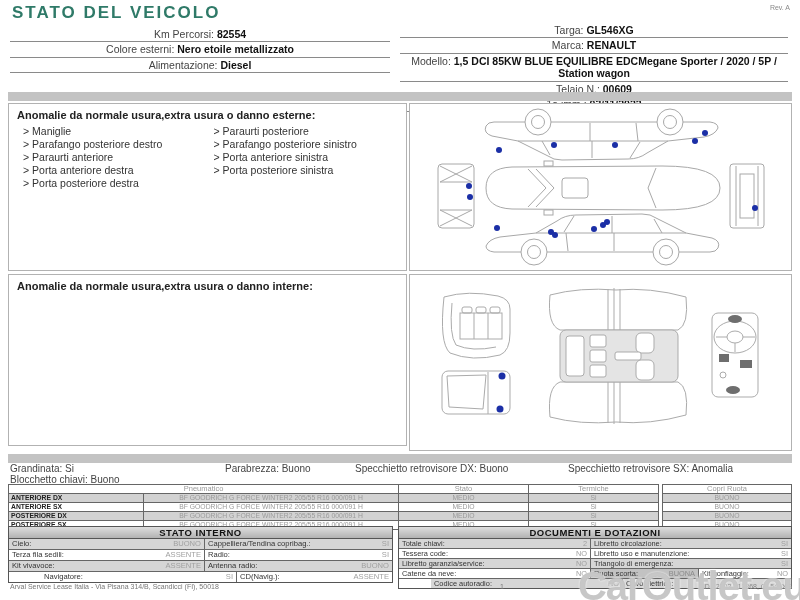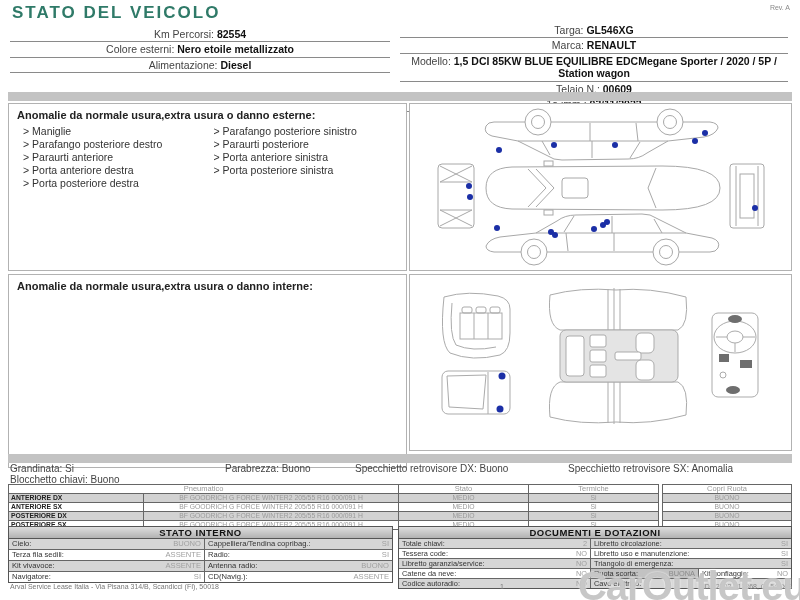--- a/index.html
+++ b/index.html
@@ -21,21 +21,21 @@
   .hfield .val { font-weight:bold; color:#111; }
 
   
   .bar { left:8px; width:784px; height:9px; background:#c3c3c3; }
   .bar1 { top:92px; } .bar2 { top:454px; }
 
   
   .box { border:1px solid #b2b2b2; background:#fff; box-sizing:border-box; }
   .box-ext-text { left:8px;   top:103px; width:399px; height:168px; padding:5px 8px; }
   .box-ext-diag { left:409px; top:103px; width:383px; height:168px; }
-  .box-int-text { left:8px;   top:274px; width:399px; height:194px; padding:5px 8px; }
+  .box-int-text { left:8px;   top:274px; width:399px; height:172px; padding:5px 8px; }
   .box-int-diag { left:409px; top:274px; width:383px; height:177px; }
   .box h3 { margin:0 0 4px 0; font-size:11px; color:#222; }
   .anom-cols { display:flex; }
   .anom-col { width:50%; }
   .anom-item { font-size:10.5px; line-height:13px; color:#333; padding-left:6px; }
   .anom-item::before { content:"> "; }
 
   
   .cond { top:463px; left:0; width:800px; height:22px; font-size:10px; color:#444; }
   .cond span.val { color:#444; }
@@ -52,21 +52,21 @@
   .tires-main  { left:8px;   top:484px; width:650px; }
   .tires-copri { left:662px; top:484px; width:130px; }
 
   
   .kv-table { position:absolute; top:526px; border:1px solid #555; background:#fff;
     box-sizing:border-box; }
   .kv-header { height:11px; line-height:11px; text-align:center; font-weight:bold;
     font-size:9.5px; letter-spacing:.5px; color:#111;
     background:linear-gradient(#dedede,#b2b2b2); border-bottom:1px solid #555; }
   .kv-row { display:flex; border-bottom:1px solid #666; }
-  .kv-row:last-child { border-bottom:none; }
+  .kv-row:last-child { border-bottom:none;margin-left:32px; }
   .kv-row.alt { background:#d6d6d6; }
   .kv-pair { display:flex; padding:0 3px; box-sizing:border-box; }
   .kv-pair .kl { flex:1; color:#333; overflow:hidden; white-space:nowrap; }
   .kv-pair .kv { color:#a0a0a0; text-align:right; white-space:nowrap; }
   .si-table { left:8px; width:385px; }
   .si-table .kv-row { height:10px; line-height:10px; font-size:7.6px; }
   .si-p1 { width:196px; border-right:1px solid #666; }
   .si-p2 { flex:1; }
   .doc-table { left:398px; width:394px; }
   .doc-table .kv-row { height:9px; line-height:9px; font-size:7.4px; }
@@ -136,22 +136,22 @@
   <h3>Anomalie da normale usura,extra usura o danno esterne:</h3>
   <div class="anom-cols">
     <div class="anom-col">
       <div class="anom-item">Maniglie</div>
       <div class="anom-item">Parafango posteriore destro</div>
       <div class="anom-item">Paraurti anteriore</div>
       <div class="anom-item">Porta anteriore destra</div>
       <div class="anom-item">Porta posteriore destra</div>
     </div>
     <div class="anom-col">
+      <div class="anom-item">Paraurti posteriore</div>
       <div class="anom-item">Parafango posteriore sinistro</div>
-      <div class="anom-item">Paraurti posteriore</div>
       <div class="anom-item">Porta anteriore sinistra</div>
       <div class="anom-item">Porta posteriore sinistra</div>
     </div>
   </div>
 </div>
 
 <div class="abs box box-ext-diag">
   <svg width="381" height="166" viewBox="0 0 381 166">
     <defs>
       <g id="car-side">

